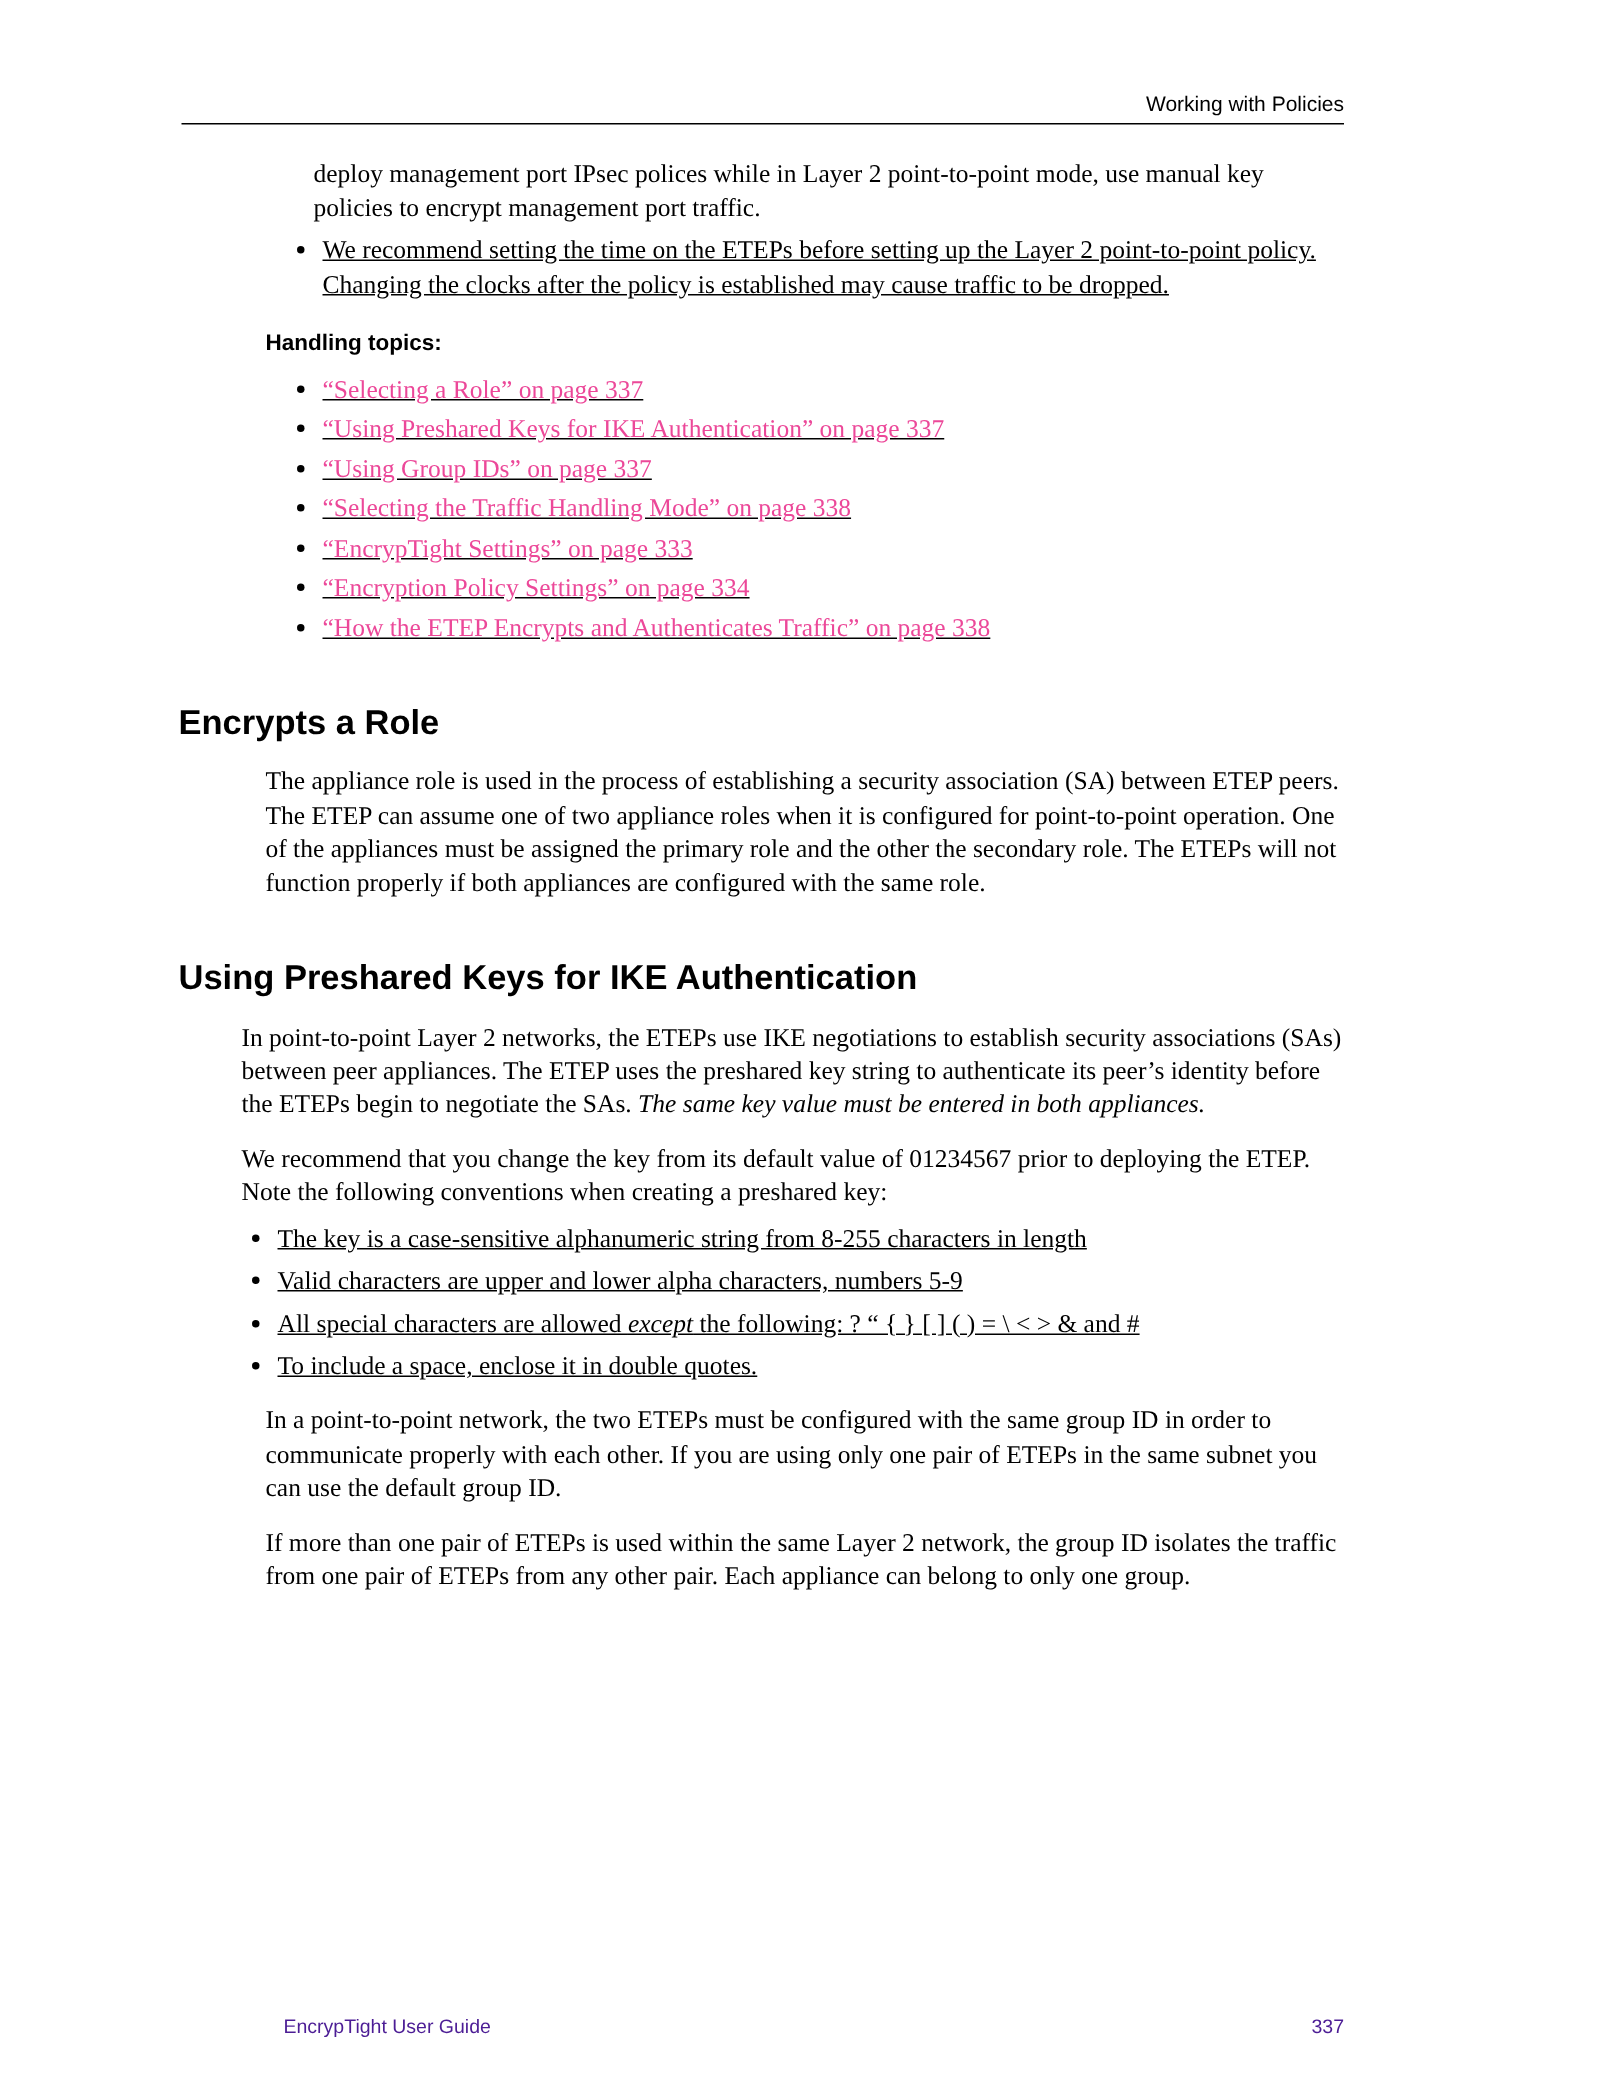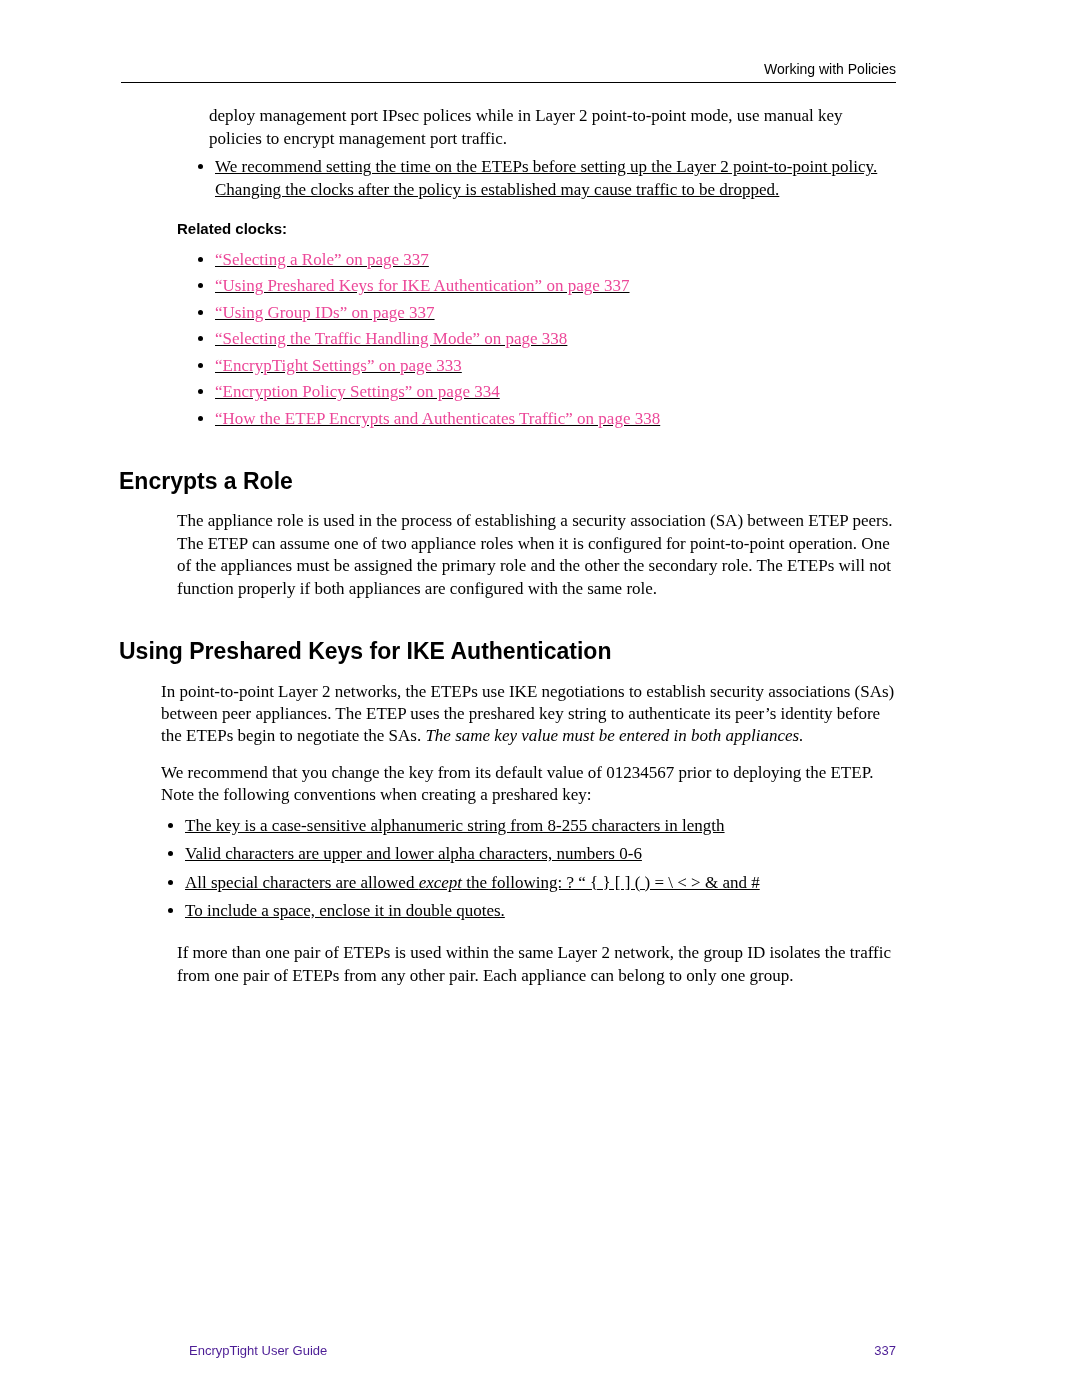--- a/index.html
+++ b/index.html
@@ -98,21 +98,21 @@
   <hr class="rule">
 
   <div class="body-text">
 
     <p class="indent-para" style="margin-left:18px;">deploy management port IPsec polices while in Layer 2 point-to-point mode, use manual key policies to encrypt management port traffic.</p>
 
     <ul class="bullets" style="margin-left:4px;">
       <li>We recommend setting the time on the ETEPs before setting up the Layer 2 point-to-point policy. Changing the clocks after the policy is established may cause traffic to be dropped.</li>
     </ul>
 
-    <div class="related">Related clocks:</div>
+    <div class="related">Handling topics:</div>
 
     <ul class="bullets tight" style="margin-left:4px;">
       <li><a href="#" class="link">“Selecting a Role” on page 337</a></li>
       <li><a href="#" class="link">“Using Preshared Keys for IKE Authentication” on page 337</a></li>
       <li><a href="#" class="link">“Using Group IDs” on page 337</a></li>
       <li><a href="#" class="link">“Selecting the Traffic Handling Mode” on page 338</a></li>
       <li><a href="#" class="link">“EncrypTight Settings” on page 333</a></li>
       <li><a href="#" class="link">“Encryption Policy Settings” on page 334</a></li>
       <li><a href="#" class="link">“How the ETEP Encrypts and Authenticates Traffic” on page 338</a></li>
     </ul>
@@ -127,29 +127,30 @@
   <h2 class="section">Using Preshared Keys for IKE Authentication</h2>
   <div class="body-text" style="margin-left:40px;">
     <p>
       <span>In point-to-point Layer 2 networks, the ETEPs use IKE negotiations to establish security associations (SAs) between peer appliances. The ETEP uses the preshared key string to authenticate its peer’s identity before the ETEPs begin to negotiate the SAs. </span><span class="italic">The same key value must be entered in both appliances.</span>
     </p>
     <div class="spacer"></div>
     <p>We recommend that you change the key from its default value of 01234567 prior to deploying the ETEP. Note the following conventions when creating a preshared key:</p>
 
     <ul class="bullets" style="margin-left:4px;">
       <li>The key is a case-sensitive alphanumeric string from 8-255 characters in length</li>
-      <li>Valid characters are upper and lower alpha characters, numbers 0-6</li>
+      <li>Valid characters are upper and lower alpha characters, numbers 5-9</li>
       <li>
         <span>All special characters are allowed </span><span class="italic">except</span><span> the following: ? “ { } [ ] ( ) = \ &lt; &gt; &amp; and #</span>
       </li>
       <li>To include a space, enclose it in double quotes.</li>
     </ul>
   </div>
 
   <div class="body-text" style="margin-left:56px;">
+    <p>In a point-to-point network, the two ETEPs must be configured with the same group ID in order to communicate properly with each other. If you are using only one pair of ETEPs in the same subnet you can use the default group ID.</p>
     <div class="spacer"></div>
     <p>If more than one pair of ETEPs is used within the same Layer 2 network, the group ID isolates the traffic from one pair of ETEPs from any other pair. Each appliance can belong to only one group.</p>
   </div>
 
   <div class="footer">
     <span>EncrypTight User Guide</span>
     <span>337</span>
   </div>
 
 </div>

